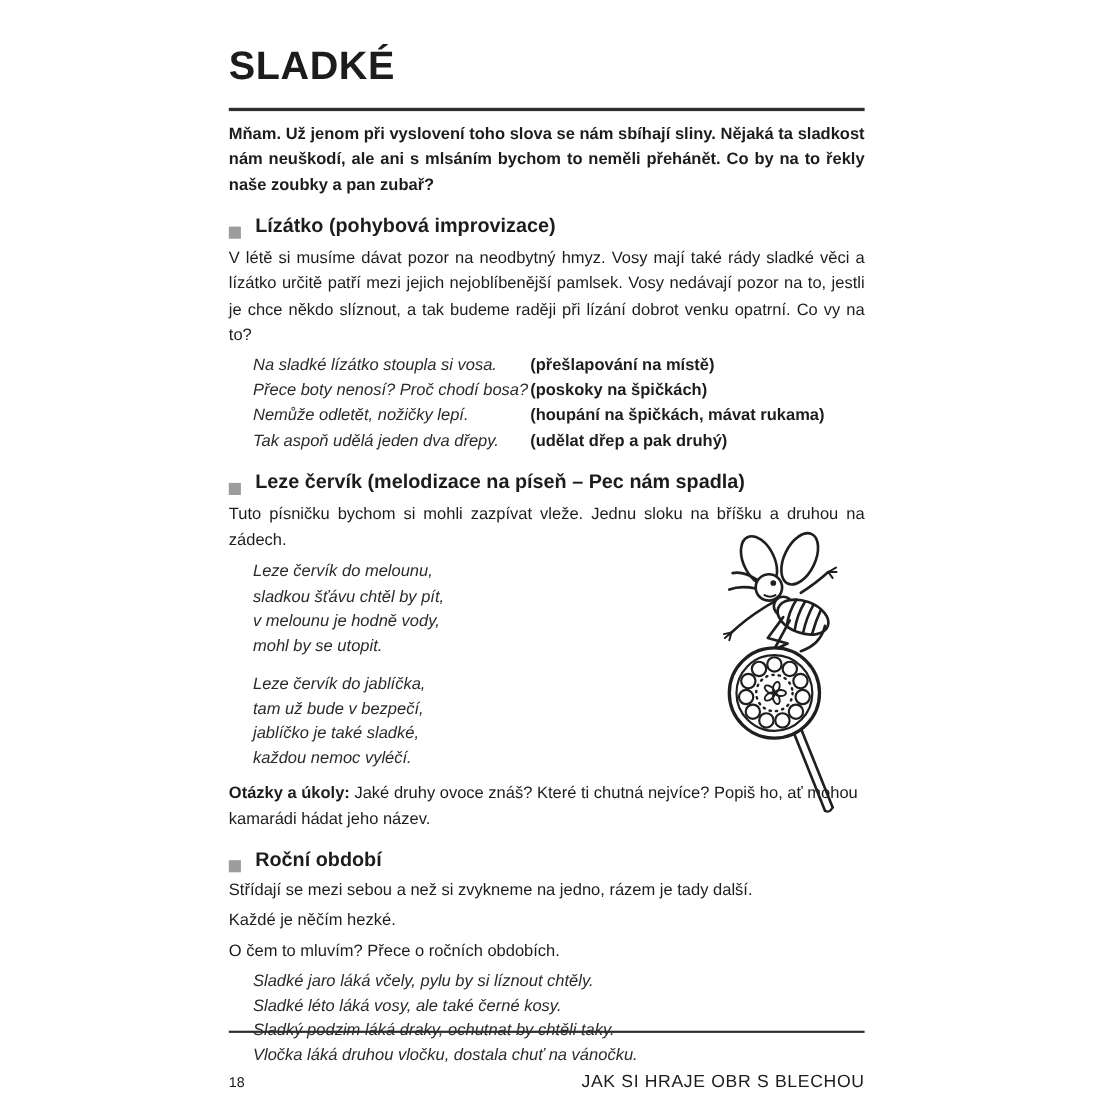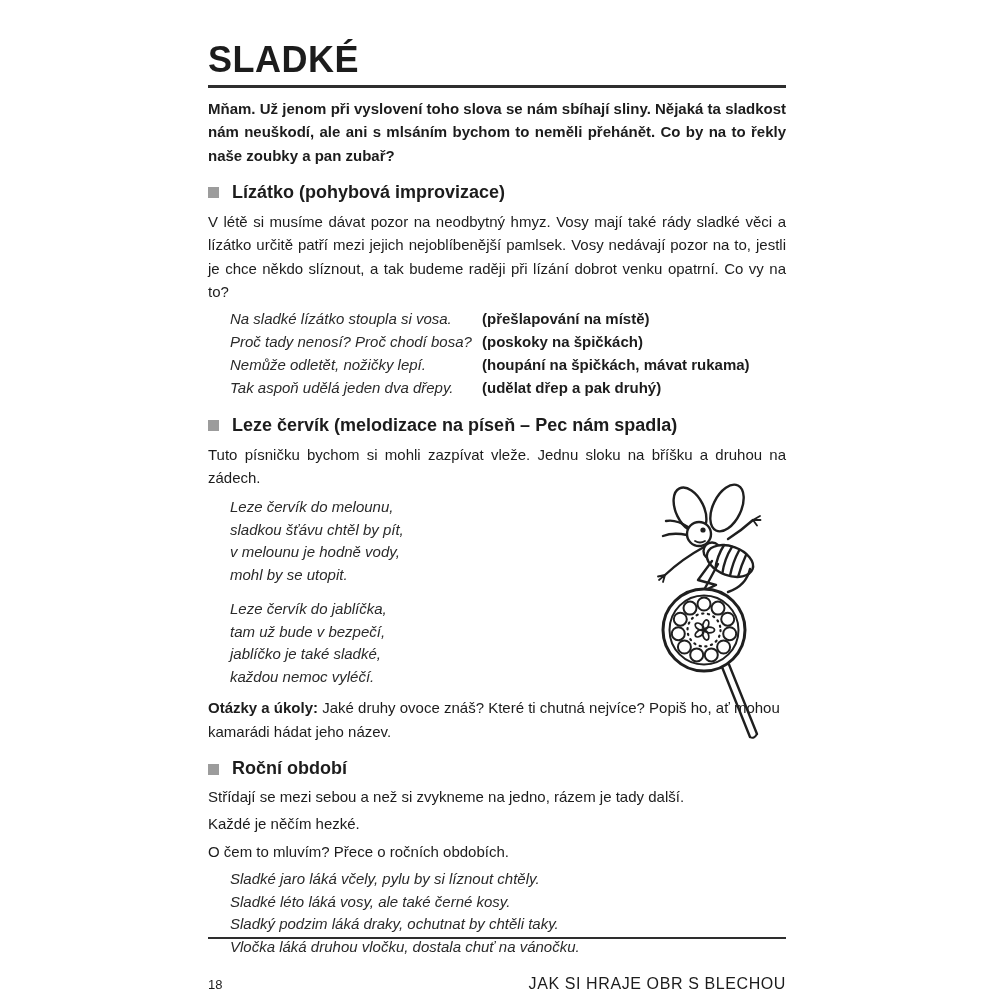--- a/index.html
+++ b/index.html
@@ -2,24 +2,24 @@
 <html lang="cs"><head>
 <meta charset="utf-8">
 <style>
   html,body{margin:0;padding:0;}
   body{
     width:1000px;height:1000px;background:#ffffff;position:relative;
     font-family:"Liberation Sans",sans-serif;color:#1c1c1c;
     -webkit-font-smoothing:antialiased;overflow:hidden;
   }
   .page{position:absolute;left:208px;top:42px;width:578px;}
-  .title{font-size:36px;font-weight:900;letter-spacing:.5px;margin:0 0 7px 0;line-height:1;}
+  .title{font-size:36px;font-weight:900;letter-spacing:.5px;margin:0 0 20px 0;line-height:1;}
   .title-rule{height:0;border:none;border-top:3px solid #2e2e2e;margin:0 0 9px 0;}
   .intro{font-weight:bold;font-size:15px;line-height:1.56;text-align:justify;margin:0;}
-  .section-heading{display:flex;align-items:center;gap:13px;font-size:18px;font-weight:bold;margin:15px 0 6px 0;line-height:1.2;}
+  .section-heading{display:flex;align-items:flex-end;gap:13px;font-size:18px;font-weight:bold;margin:15px 0 6px 0;line-height:1.2;}
   .bullet{width:11px;height:11px;background:#9c9c9c;flex:none;}
   .body-text{font-size:15px;line-height:1.56;text-align:justify;margin:0;}
   .body-line{font-size:15px;line-height:1.5;margin:0 0 5px 0;}
   .verse-table{margin:5px 0 0 0;}
   .verse-row{display:flex;padding-left:22px;font-size:15px;line-height:1.53;}
   .verse-row .verse{font-style:italic;width:252px;flex:none;color:#2a2a2a;}
   .verse-row .action{font-weight:bold;}
   .tasks{font-size:15px;line-height:1.56;margin:8px 0 0 0;}
   .stanza{padding-left:22px;font-style:italic;font-size:15px;line-height:1.5;margin:7px 0 0 0;color:#2a2a2a;}
   .stanza + .stanza{margin-top:12px;}
@@ -44,21 +44,21 @@
       <span class="bullet"></span>
       <span>Lízátko (pohybová improvizace)</span>
     </div>
     <p class="body-text">V létě si musíme dávat pozor na neodbytný hmyz. Vosy mají také rády sladké věci a lízátko určitě patří mezi jejich nejoblíbenější pamlsek. Vosy nedávají pozor na to, jestli je chce někdo slíznout, a tak budeme raději při lízání dobrot venku opatrní. Co vy na to?</p>
     <div class="verse-table">
       <div class="verse-row">
         <span class="verse">Na sladké lízátko stoupla si vosa.</span>
         <span class="action">(přešlapování na místě)</span>
       </div>
       <div class="verse-row">
-        <span class="verse">Proč tady nenosí? Proč chodí bosa?</span>
+        <span class="verse">Přece boty nenosí? Proč chodí bosa?</span>
         <span class="action">(poskoky na špičkách)</span>
       </div>
       <div class="verse-row">
         <span class="verse">Nemůže odletět, nožičky lepí.</span>
         <span class="action">(houpání na špičkách, mávat rukama)</span>
       </div>
       <div class="verse-row">
         <span class="verse">Tak aspoň udělá jeden dva dřepy.</span>
         <span class="action">(udělat dřep a pak druhý)</span>
       </div>

